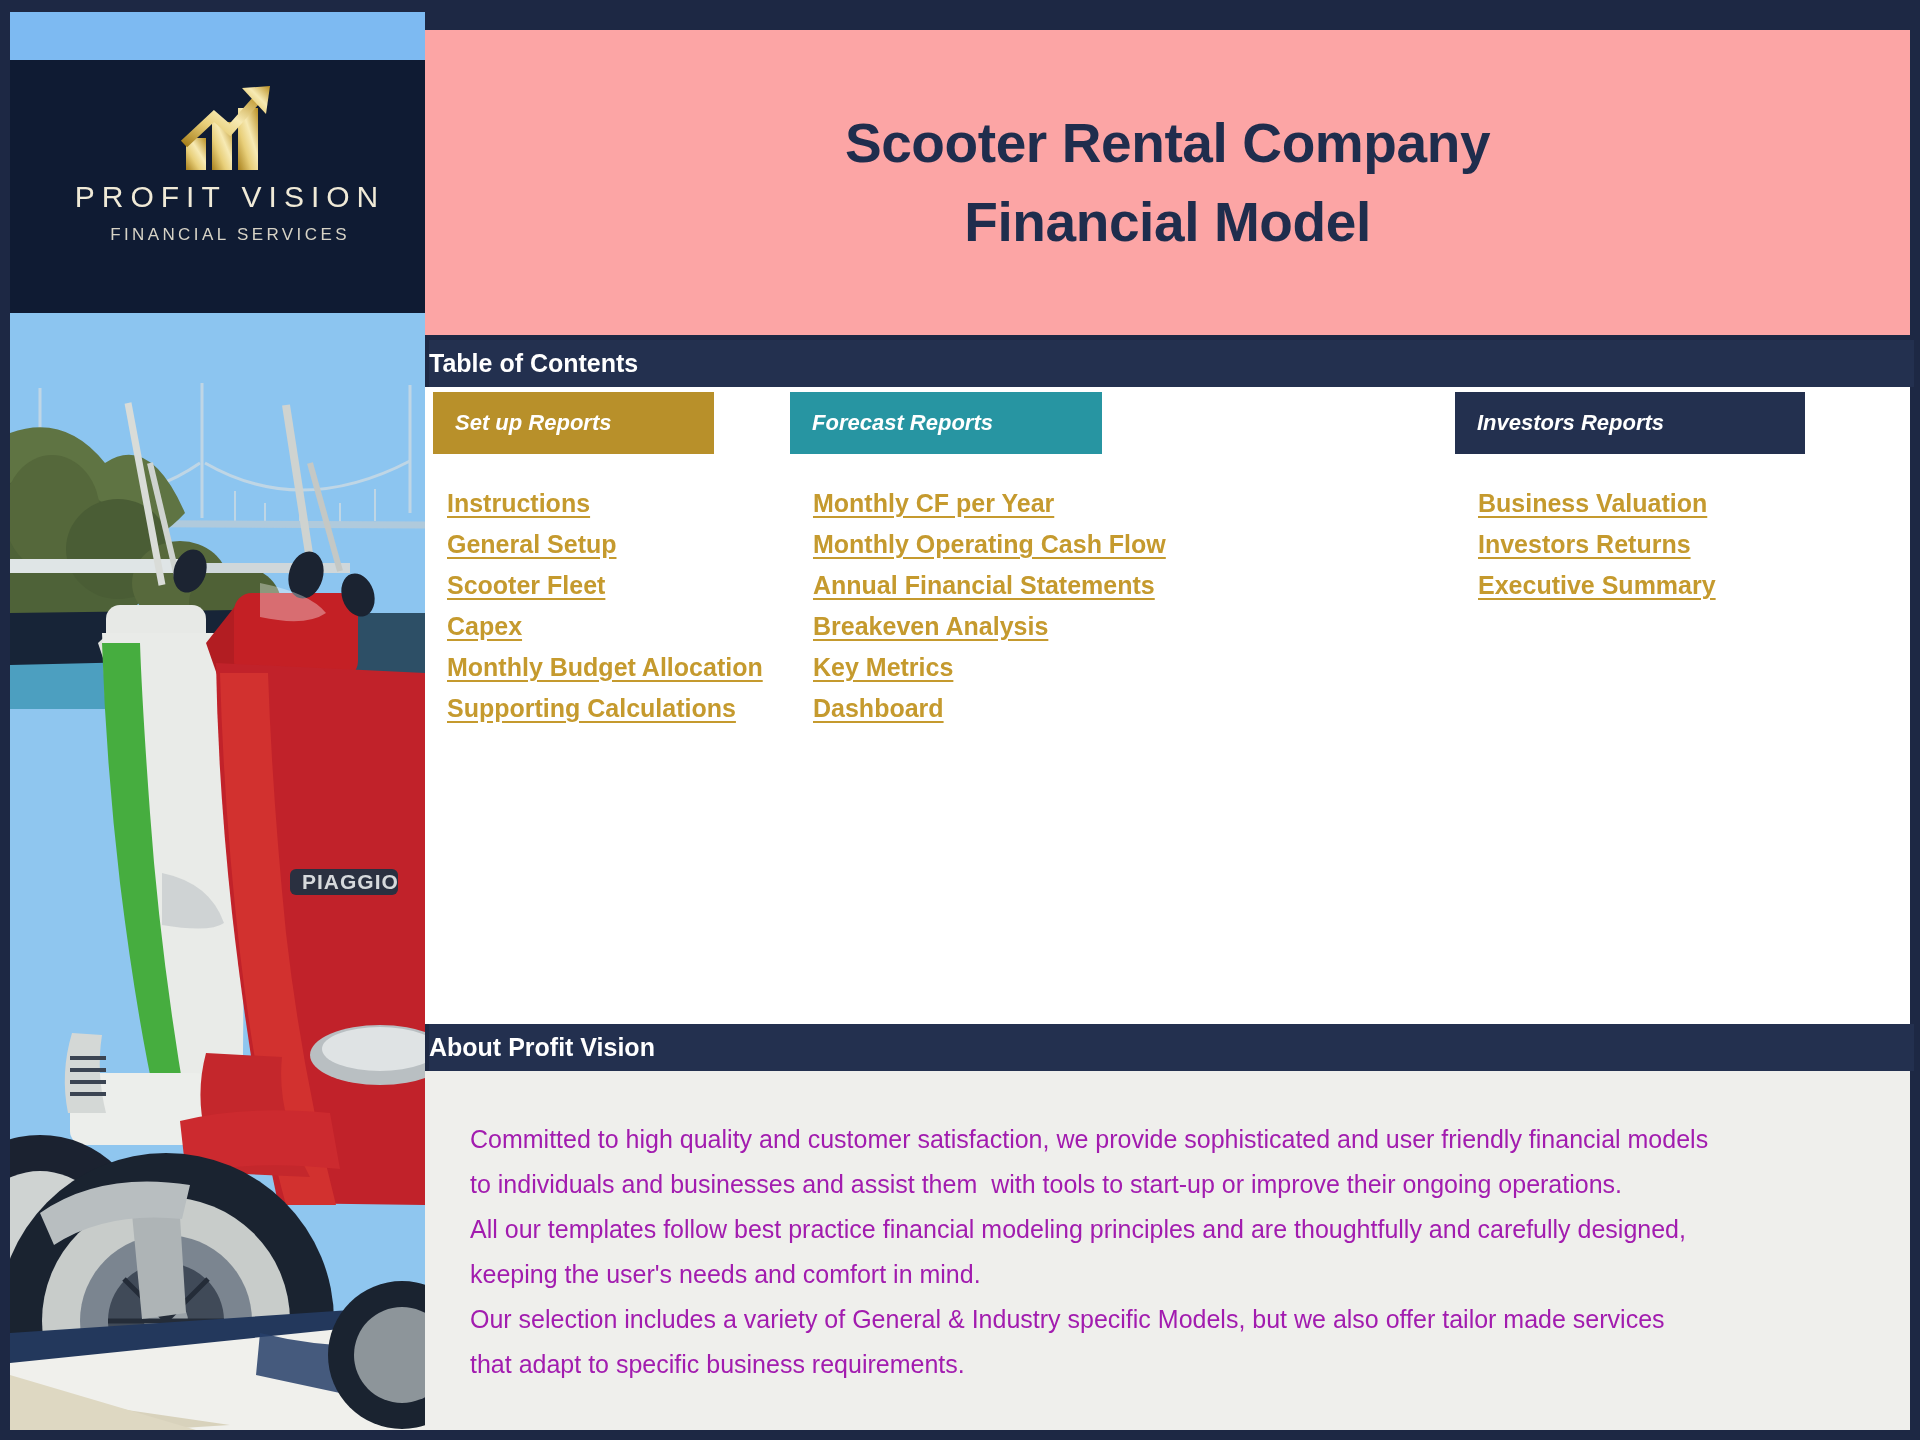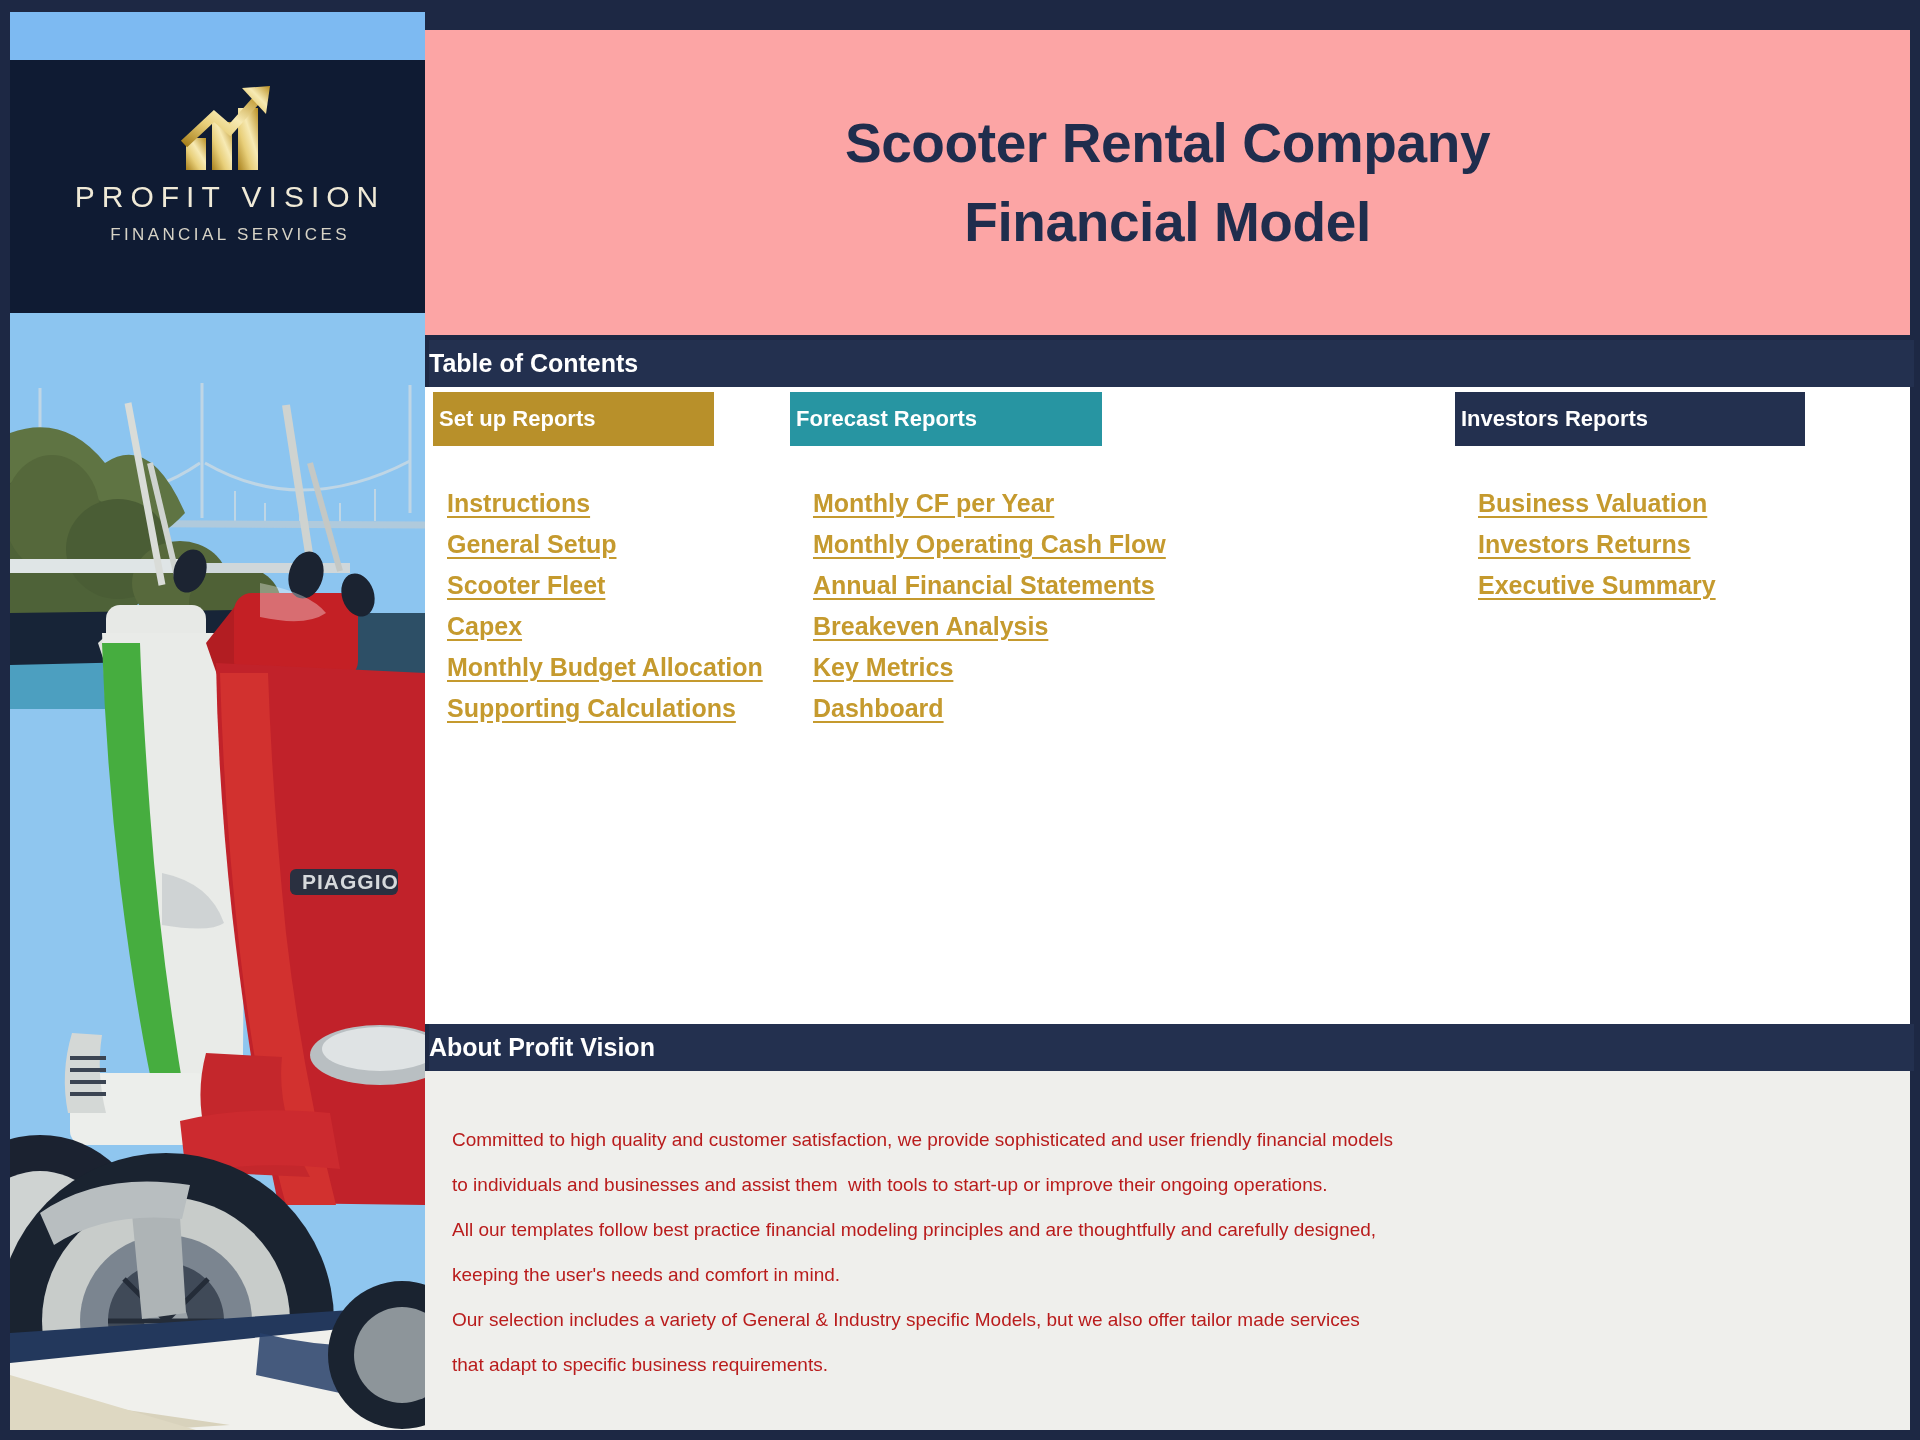--- a/index.html
+++ b/index.html
@@ -132,28 +132,29 @@
 
   .cat-row {
     position: absolute;
     left: 0; top: 0;
     width: 1485px; height: 87px;
   }
 
   .cat-head {
     position: absolute;
     top: 5px;
-    height: 54px;
+    height: 62px;
     display: flex;
     align-items: center;
-    padding-left: 6px;
+    padding-left: 22px;
     color: #ffffff;
     font-size: 22px;
     font-weight: bold;
     white-space: nowrap;
+    font-style: italic;
   }
   #cat-0 { left: 8px;   width: 281px; background: #b8902a; }
   #cat-1 { left: 365px; width: 312px; background: #2795a2; }
   #cat-2 { left: 1030px; width: 350px; background: #23304f; }
 
   .link-col {
     position: absolute;
     top: 96px;
   }
   #col-0 { left: 22px;  width: 330px; }
@@ -173,24 +174,25 @@
   }
 
   .about-panel {
     position: absolute;
     left: 0; top: 1059px;
     width: 1485px; height: 359px;
     background: #efefec;
     padding: 46px 0 0 27px;
   }
   .about-line {
-    color: #b91c1c;
-    font-size: 19px;
+    color: #a21caf;
+    font-size: 25px;
     line-height: 45px;
     white-space: pre;
+    margin-left: 18px;
   }
 </style>
 </head>
 <body>
 
 <div id="page">
 
   <div id="sidebar">
 
     <div class="sky-strip"></div>

